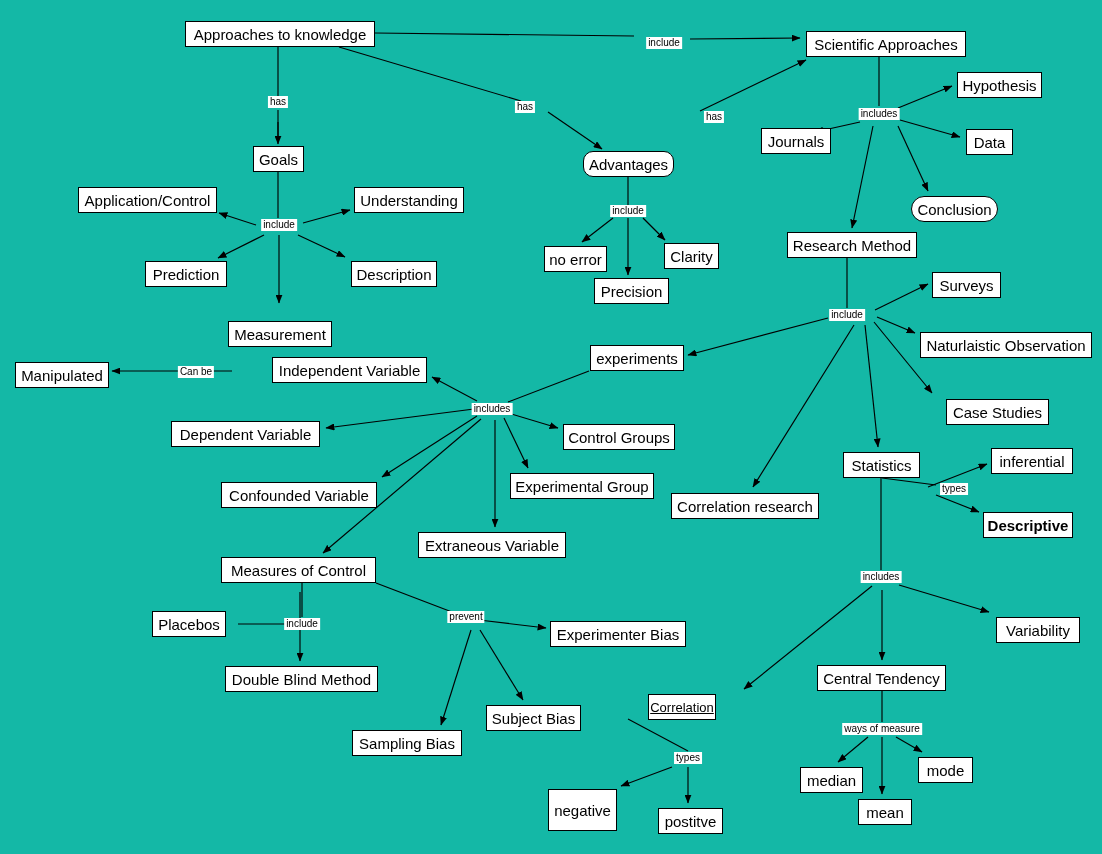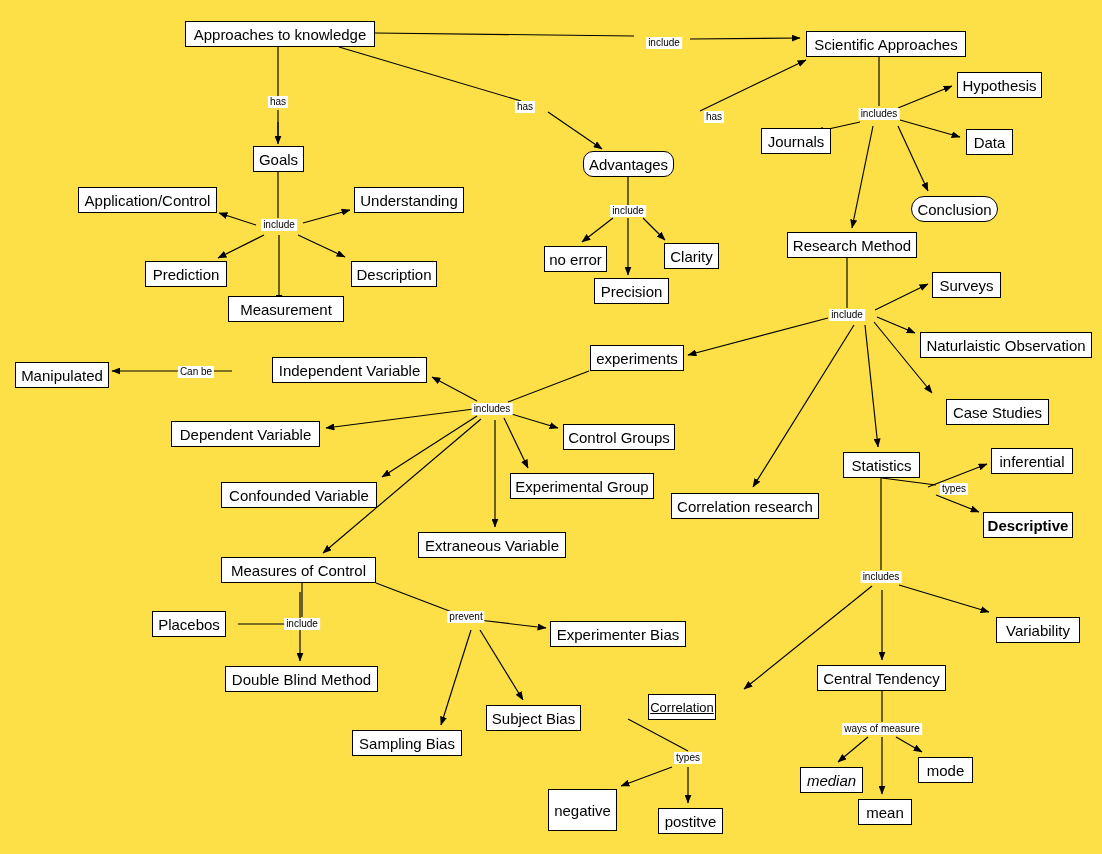--- a/index.html
+++ b/index.html
@@ -1,18 +1,18 @@
 <!DOCTYPE html>
 <html><head>
 <meta charset="utf-8">
 <title>Concept Map</title>
 <style>
   html,body{margin:0;padding:0;background:#ffffff;}
   body{font-family:"Liberation Sans",sans-serif;}
-  #map-root{position:relative;width:1102px;height:854px;background:#fde047;overflow:hidden;}
+  #map-root{position:relative;width:1102px;height:854px;background:#14b8a6;overflow:hidden;}
   svg#edges{position:absolute;left:0;top:0;width:1102px;height:854px;}
   .node{
     position:absolute;
     box-sizing:border-box;
     border:1px solid #000;
     background:#ffffff;
     color:#000;
     font-family:"Liberation Sans",sans-serif;
     line-height:1;
     white-space:nowrap;
@@ -146,21 +146,21 @@
       </div>
       <div class="node" style="left: 354px; top: 187px; width: 110px; height: 26px; font-size: 15px;">
         <span>Understanding</span>
       </div>
       <div class="node" style="left: 145px; top: 261px; width: 82px; height: 26px; font-size: 15px;">
         <span>Prediction</span>
       </div>
       <div class="node" style="left: 351px; top: 261px; width: 86px; height: 26px; font-size: 15px;">
         <span>Description</span>
       </div>
-      <div class="node" style="left: 228px; top: 296px; width: 116px; height: 26px; font-size: 15px;">
+      <div class="node" style="left: 228px; top: 321px; width: 104px; height: 26px; font-size: 15px;">
         <span>Measurement</span>
       </div>
       <div class="node" style="left: 544px; top: 246px; width: 63px; height: 26px; font-size: 15px;">
         <span>no error</span>
       </div>
       <div class="node" style="left: 664px; top: 243px; width: 55px; height: 26px; font-size: 15px;">
         <span>Clarity</span>
       </div>
       <div class="node" style="left: 594px; top: 278px; width: 75px; height: 26px; font-size: 15px;">
         <span>Precision</span>
@@ -230,21 +230,21 @@
       </div>
       <div class="node" style="left: 996px; top: 617px; width: 84px; height: 26px; font-size: 15px;">
         <span>Variability</span>
       </div>
       <div class="node" style="left: 648px; top: 694px; width: 68px; height: 26px; font-size: 13px; text-decoration: underline;">
         <span>Correlation</span>
       </div>
       <div class="node" style="left: 817px; top: 665px; width: 129px; height: 26px; font-size: 15px;">
         <span>Central Tendency</span>
       </div>
-      <div class="node" style="left: 800px; top: 767px; width: 63px; height: 26px; font-size: 15px; font-style: italic;">
+      <div class="node" style="left: 800px; top: 767px; width: 63px; height: 26px; font-size: 15px;">
         <span>median</span>
       </div>
       <div class="node" style="left: 918px; top: 757px; width: 55px; height: 26px; font-size: 15px;">
         <span>mode</span>
       </div>
       <div class="node" style="left: 858px; top: 799px; width: 54px; height: 26px; font-size: 15px;">
         <span>mean</span>
       </div>
       <div class="node" style="left: 548px; top: 789px; width: 69px; height: 42px; font-size: 15px;">
         <span>negative</span>

